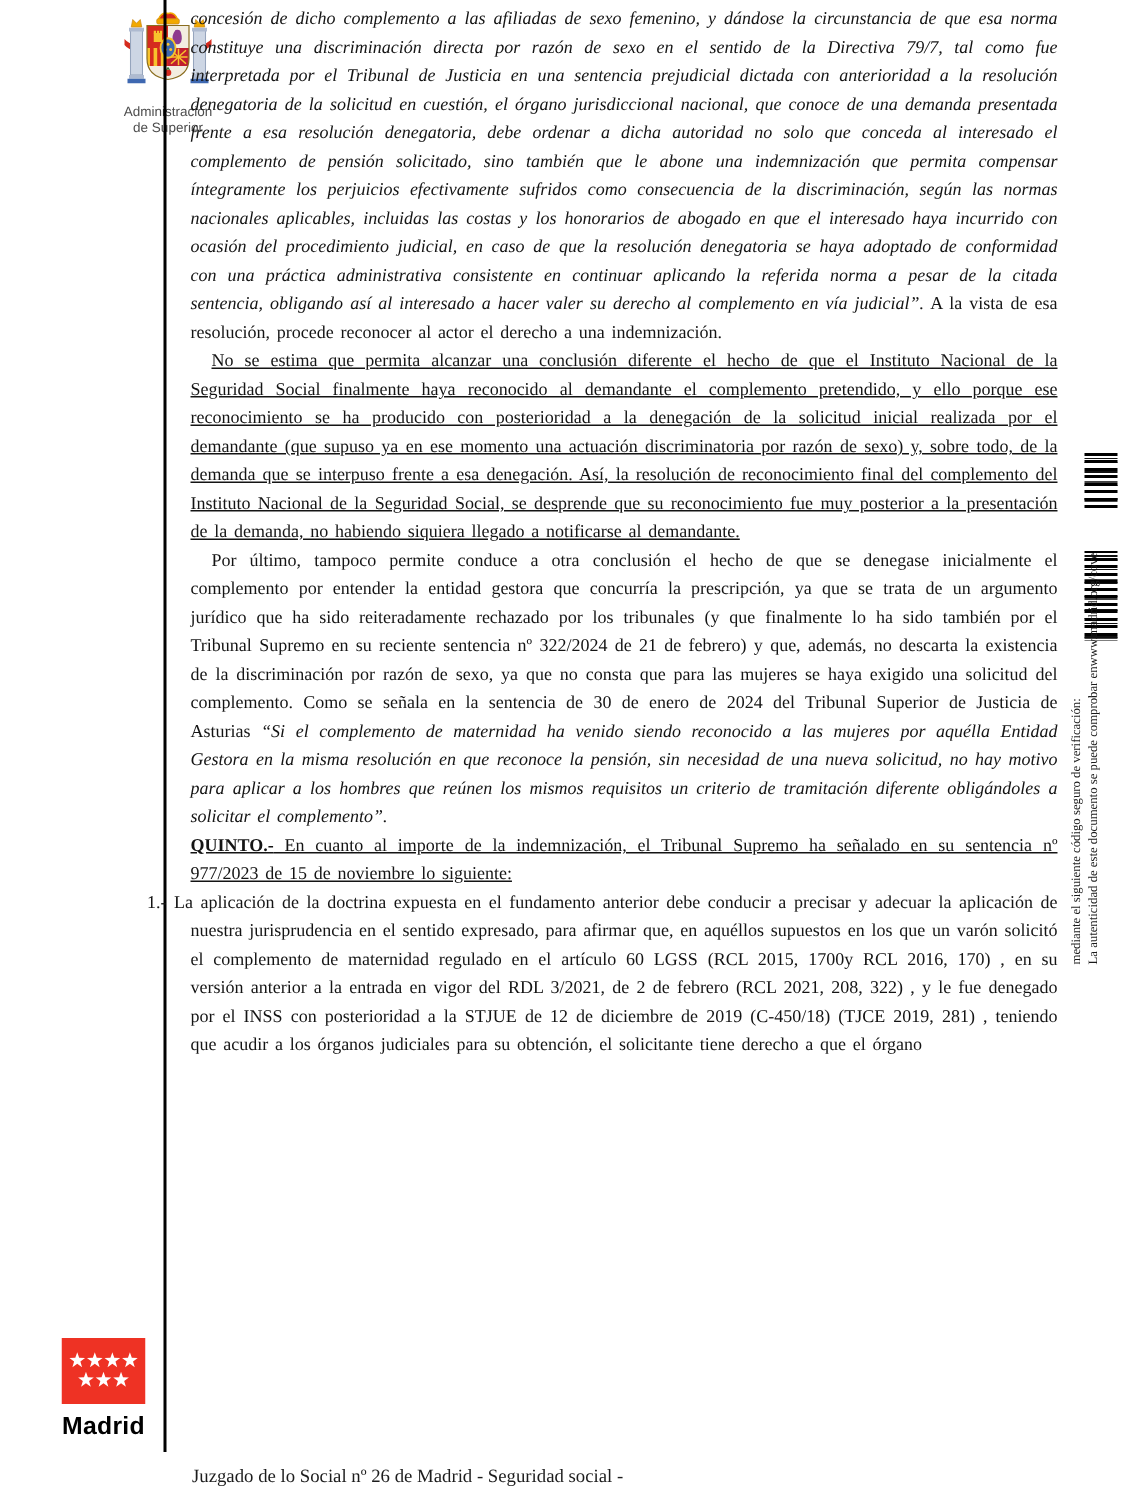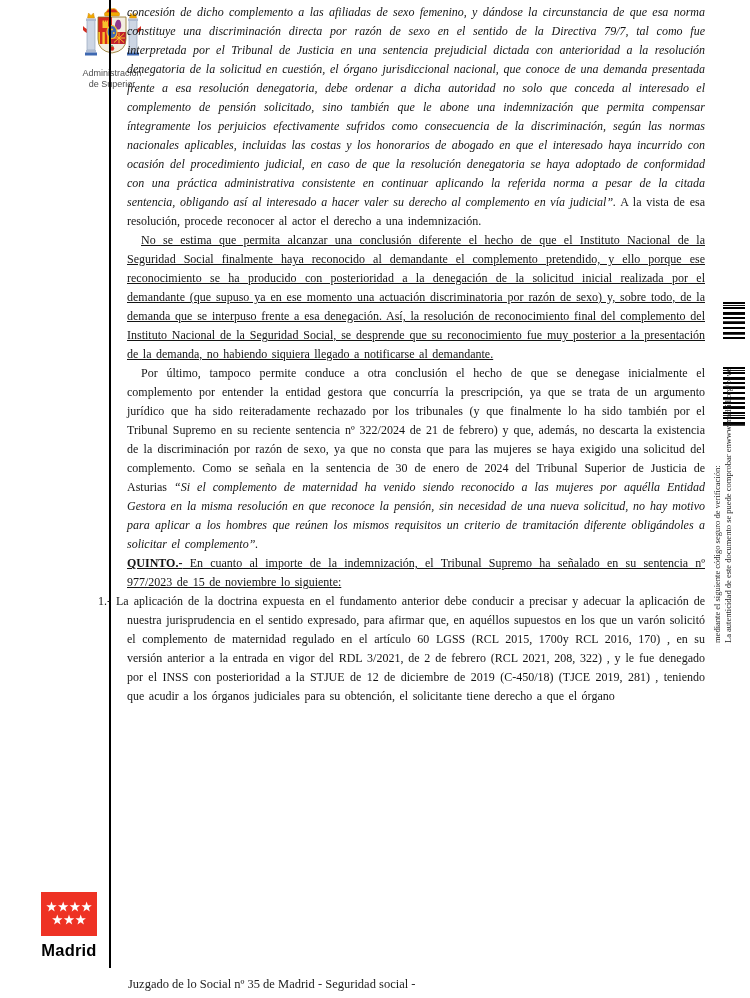--- a/index.html
+++ b/index.html
@@ -155,15 +155,15 @@
       <use href="#star" transform="translate(22.2,15)"></use>
       <use href="#star" transform="translate(33.9,15)"></use>
       <use href="#star" transform="translate(45.6,15)"></use>
       <use href="#star" transform="translate(16.3,28)"></use>
       <use href="#star" transform="translate(28,28)"></use>
       <use href="#star" transform="translate(39.7,28)"></use>
     </svg>
     <div class="madrid-label">Madrid</div>
   </div>
 
-  <footer class="footer">Juzgado de lo Social nº 35 de Madrid - Seguridad social -</footer>
+  <footer class="footer">Juzgado de lo Social nº 26 de Madrid - Seguridad social -</footer>
 
 </div>
 
 </body></html>

